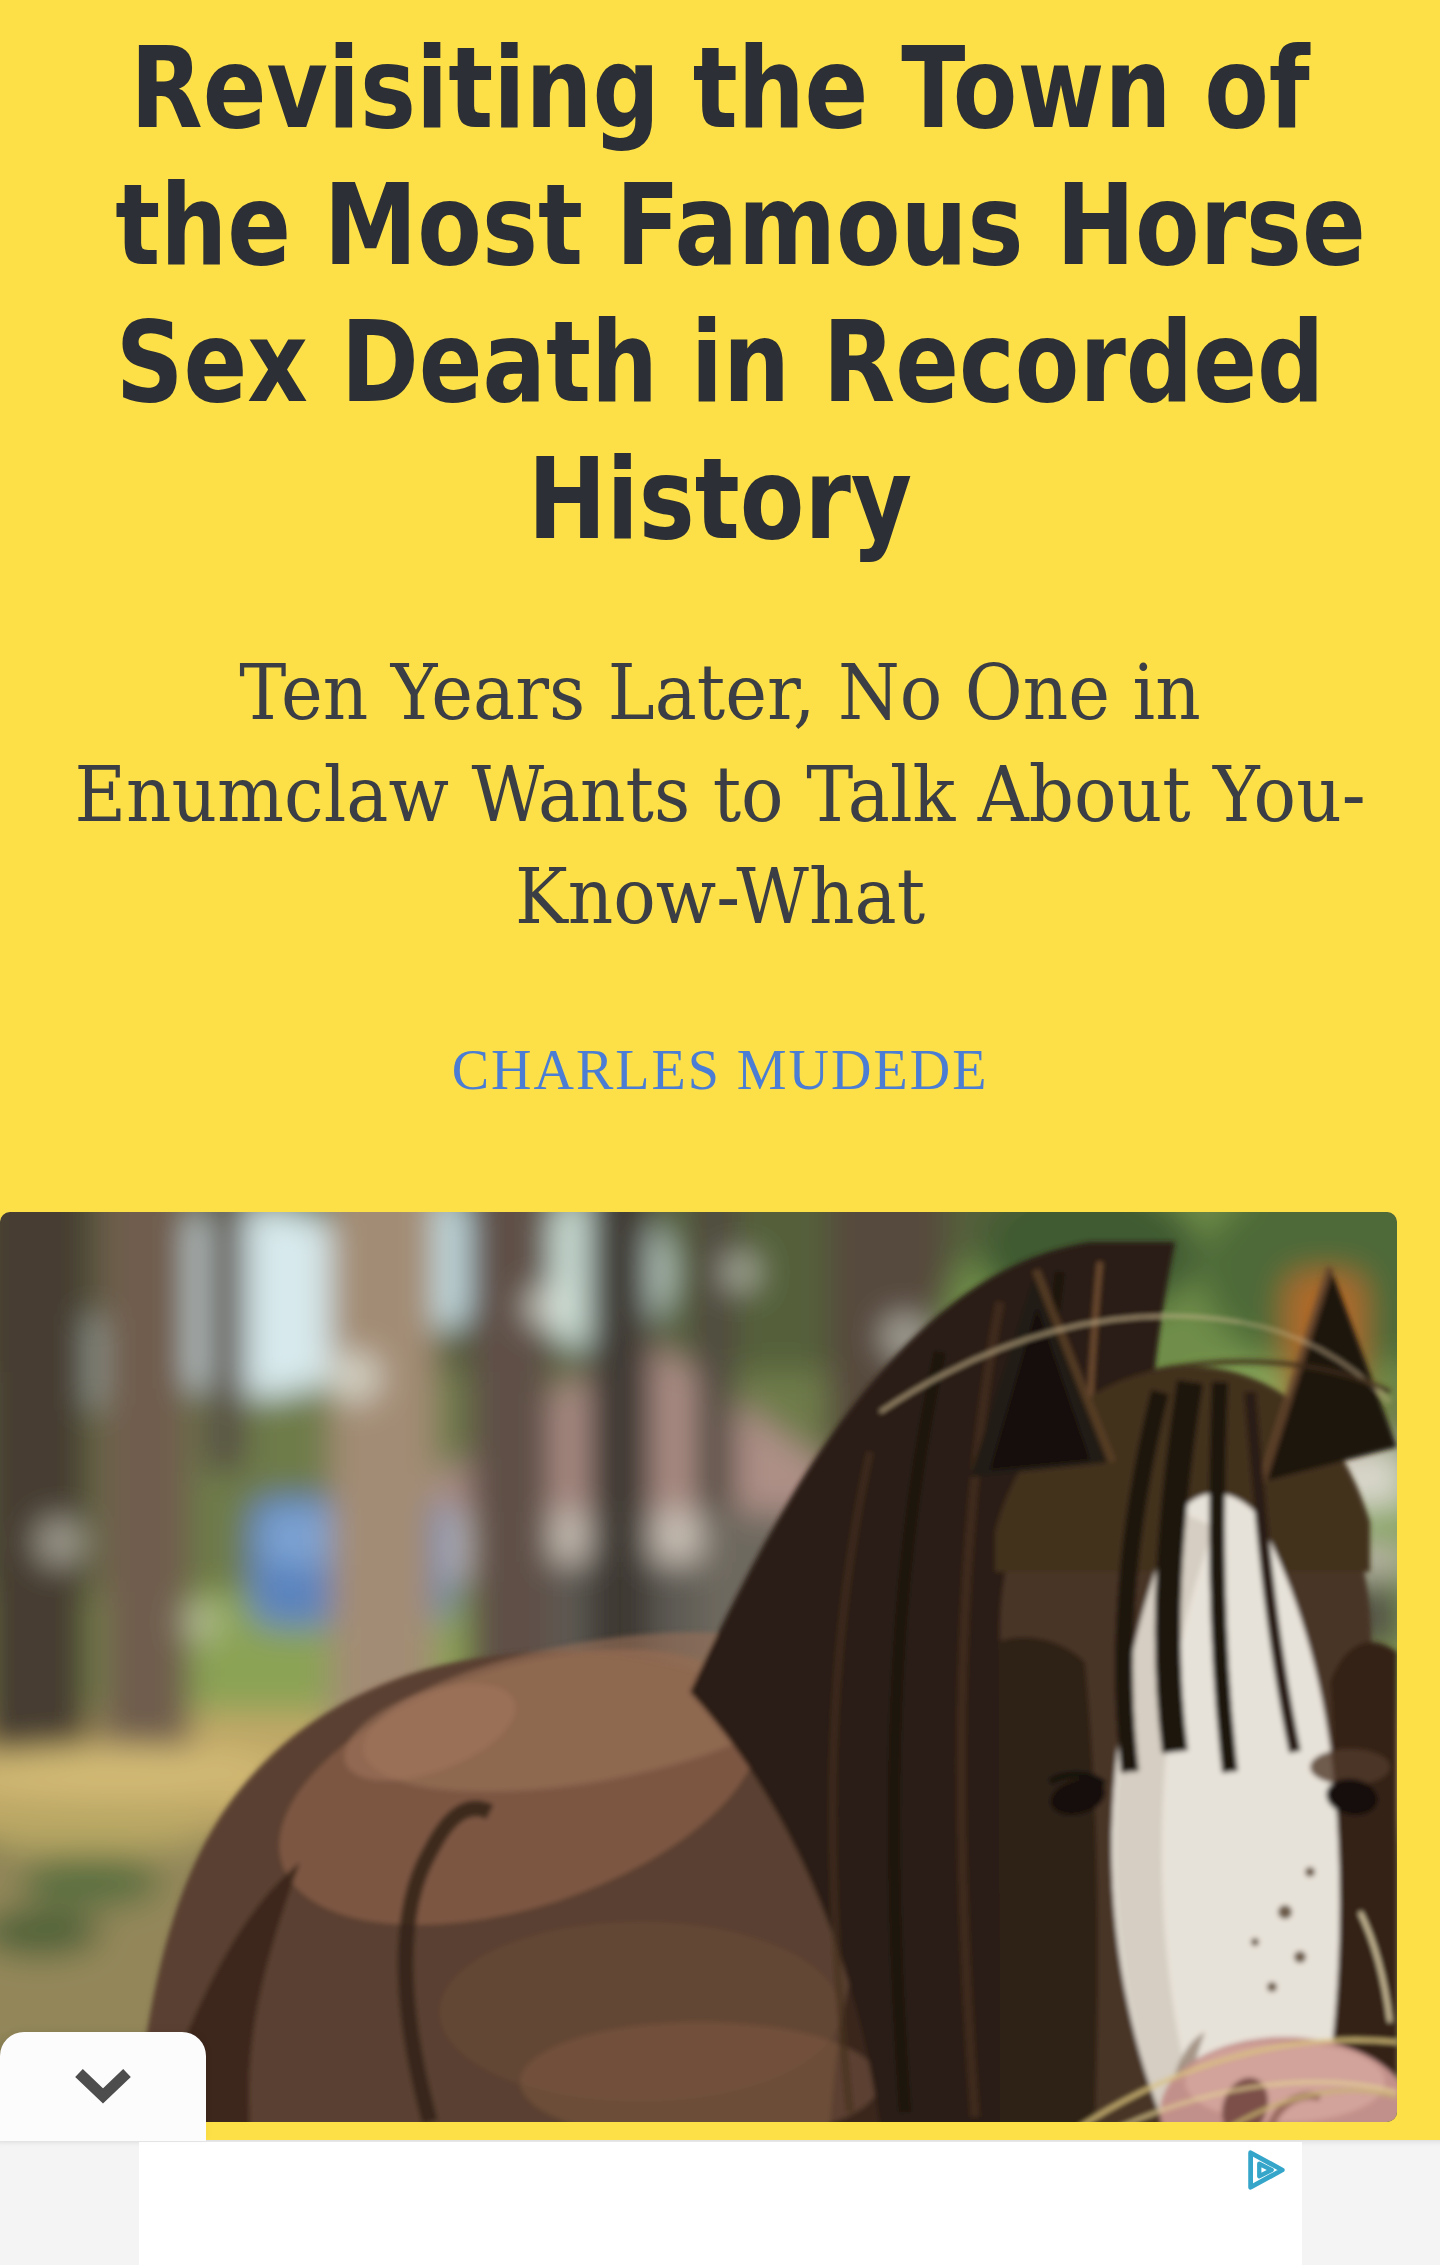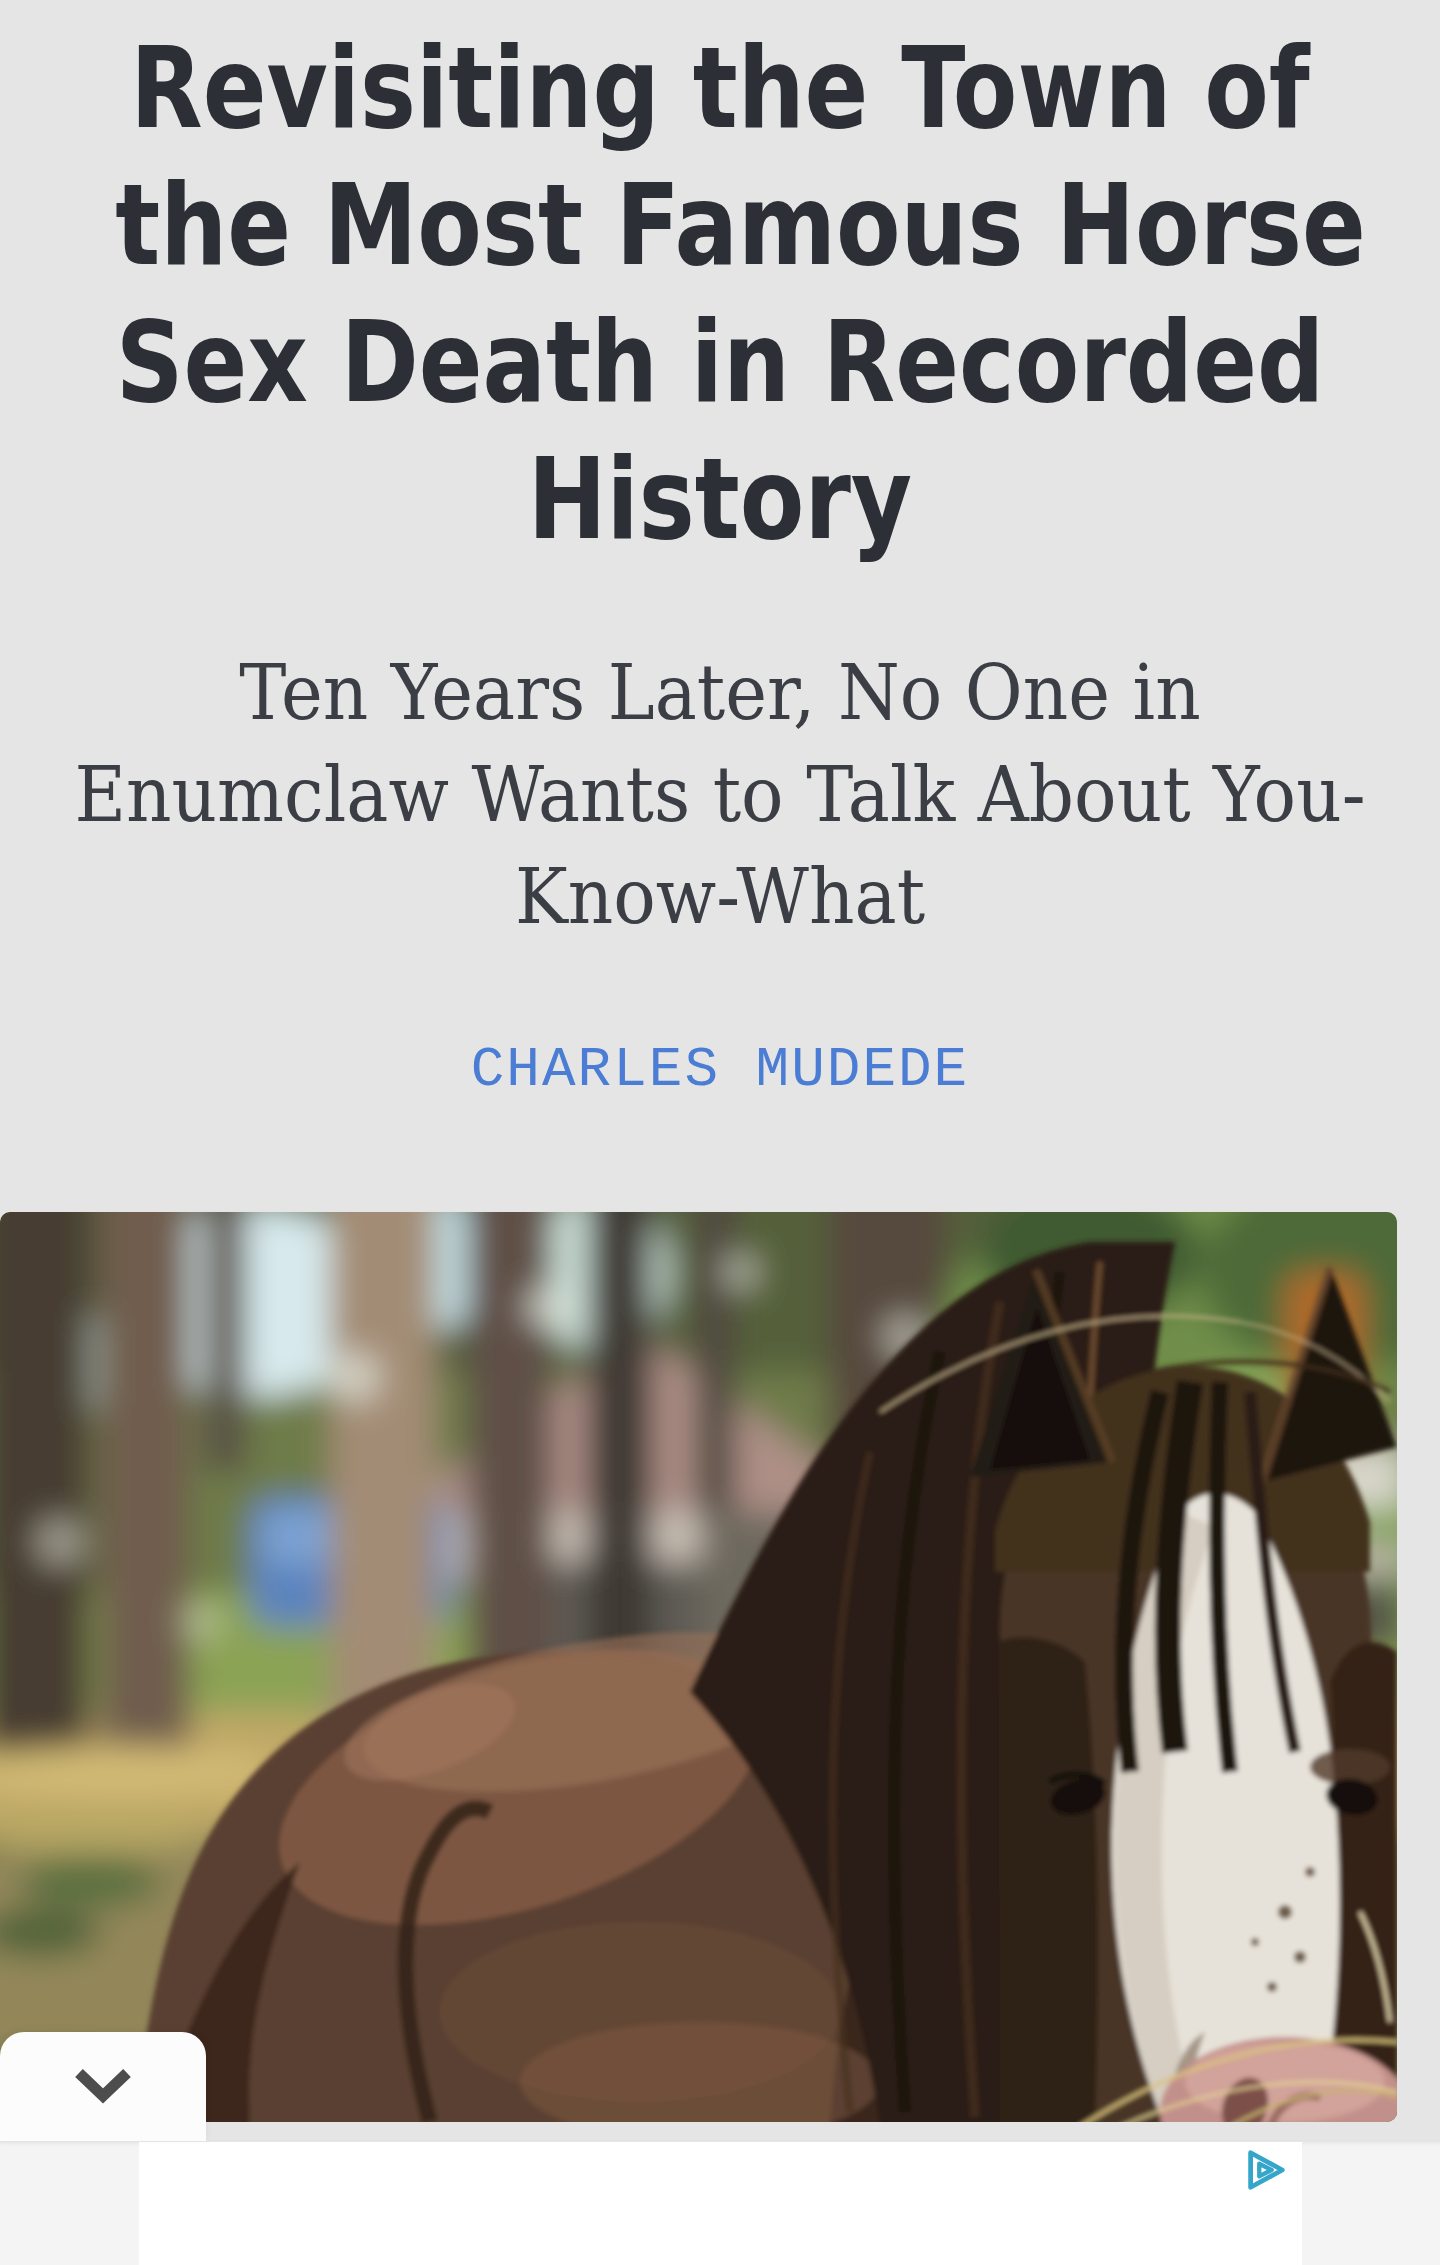--- a/index.html
+++ b/index.html
@@ -1,35 +1,35 @@
 <!DOCTYPE html>
 <html><head>
 <meta charset="utf-8">
 <style>
   html,body{margin:0;padding:0;background:#ffffff;}
-  .page{position:relative;width:1440px;height:2265px;background:#e5e5e5;overflow:hidden;
+  .page{position:relative;width:1440px;height:2265px;background:#fde047;overflow:hidden;
         font-family:"DejaVu Sans","Liberation Sans",sans-serif;}
 
   
   .headline{position:absolute;top:20px;left:0;width:1440px;margin:0;
             font-family:"DejaVu Sans","Liberation Sans",sans-serif;
             font-weight:bold;font-size:112px;line-height:137px;color:#2c3036;
             text-align:center;transform:scaleX(0.84);transform-origin:720px 0;}
   .headline .hl{display:block;white-space:nowrap;}
 
   
   .subtitle{position:absolute;top:642px;left:0;width:1440px;margin:0;
             font-family:"DejaVu Serif","Liberation Serif",serif;
             font-weight:normal;font-size:76px;line-height:102px;color:#3b3e44;
             text-align:center;transform:scaleX(0.93);transform-origin:720px 0;}
   .subtitle .sl{display:block;white-space:nowrap;}
 
   
   .byline-wrap{position:absolute;top:1038px;left:0;width:1440px;text-align:center;}
-  .byline{font-family:Liberation Mono, monospace;
+  .byline{font-family:Liberation Serif, serif;
           font-size:56px;letter-spacing:2px;color:#4a7dd3;text-decoration:none;}
 
   
   .hero{position:absolute;top:1212px;left:0;width:1397px;height:910px;margin:0;
         border-radius:10px;overflow:hidden;background:#7c784b;}
   .hero svg{display:block;}
 
   
   .collapse-tab{position:absolute;left:0;top:2032px;width:206px;height:109px;
         background:#fcfcfc;border:none;border-radius:24px 24px 0 0;

